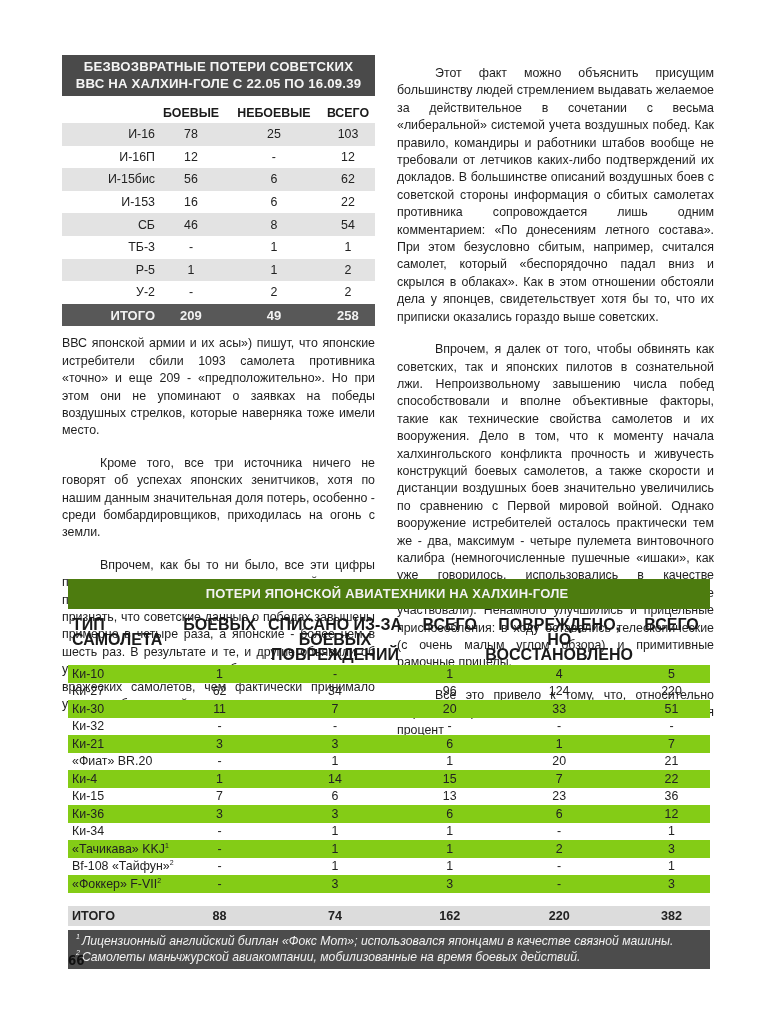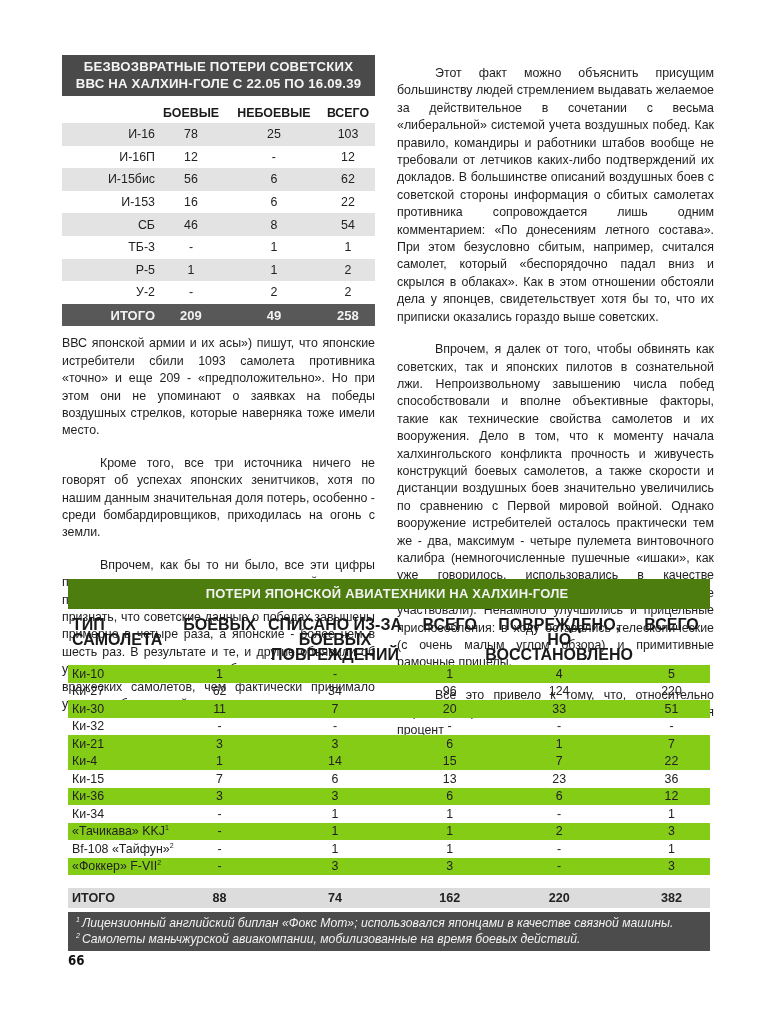--- a/index.html
+++ b/index.html
@@ -216,20 +216,28 @@
           <td>-</td>
         </tr>
         <tr class="shade">
           <td class="name"><span>Ки-21</span></td>
           <td>3</td>
           <td>3</td>
           <td>6</td>
           <td>1</td>
           <td>7</td>
         </tr>
+        <tr>
+          <td class="name"><span>«Фиат» BR.20</span></td>
+          <td>-</td>
+          <td>1</td>
+          <td>1</td>
+          <td>20</td>
+          <td>21</td>
+        </tr>
         <tr class="shade">
           <td class="name"><span>Ки-4</span></td>
           <td>1</td>
           <td>14</td>
           <td>15</td>
           <td>7</td>
           <td>22</td>
         </tr>
         <tr>
           <td class="name"><span>Ки-15</span></td>

